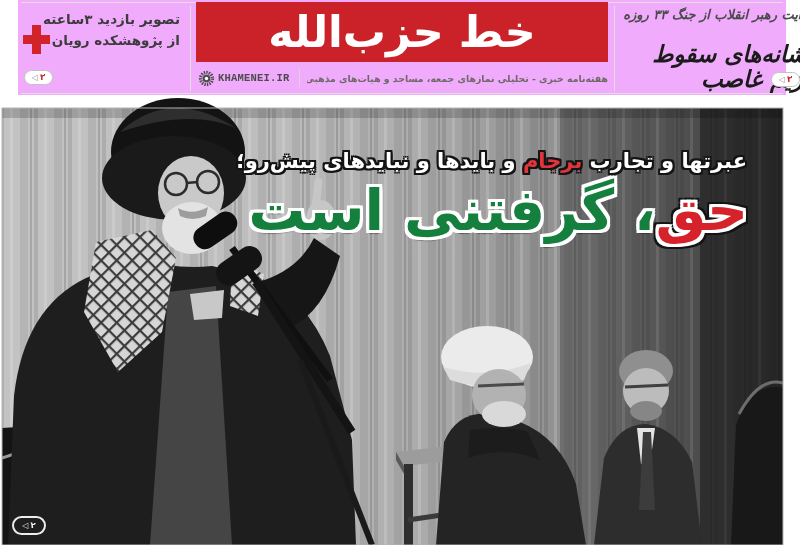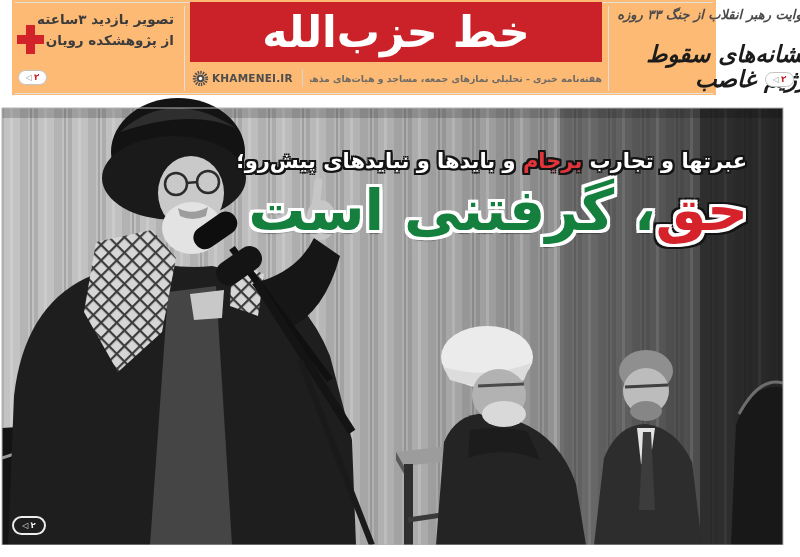--- a/index.html
+++ b/index.html
@@ -4,21 +4,21 @@
 <style>
   html,body{margin:0;padding:0;}
   body{
     width:800px;height:557px;position:relative;overflow:hidden;
     background:#ffffff;
     font-family:"DejaVu Sans","Liberation Sans",sans-serif;
     -webkit-font-smoothing:antialiased;
   }
   .hairline{position:absolute;background:#e2e0dd;}
   
-  .header{position:absolute;top:0;left:12px;width:704px;height:95px;background:#fdba74;}
+  .header{position:absolute;top:0;left:18px;width:768px;height:95px;background:#f0abfc;}
   .top-rule{top:2px;left:3px;right:3px;height:1px;}
   .bottom-rule{top:93px;left:3px;right:3px;height:1px;}
   .vrule{width:1px;top:6px;height:85px;}
   .vrule-left{left:172px;}
   .vrule-right{left:596px;}
 
   
   .left-teaser{position:absolute;top:0;left:0;width:170px;height:93px;}
   .plus-icon{position:absolute;left:5px;top:25px;width:27px;height:29px;}
   .plus-icon::before{content:"";position:absolute;left:0;top:10px;width:27px;height:9px;background:#d2232a;}
@@ -52,21 +52,21 @@
     color:#fff;font-weight:bold;font-size:43px;direction:rtl;white-space:nowrap;
     transform:scaleY(1.02);letter-spacing:-1px;
   }
   
   .strip{
     position:absolute;left:178px;top:64px;width:412px;height:28px;
     display:flex;align-items:center;
   }
   .brand-block{display:flex;align-items:center;gap:3px;padding-left:2px;flex:0 0 auto;}
   .brand-emblem{width:17px;height:17px;flex:0 0 auto;}
-  .brand-text{font-size:10.5px;font-weight:bold;color:#4c4c4c;letter-spacing:.2px;}
+  .brand-text{font-size:10.5px;font-weight:bold;color:#4c4c4c;letter-spacing:.2px;font-family:Liberation Mono, monospace;}
   .strip-divider{width:1px;height:18px;background:#d8d6d2;margin:0 7px 0 9px;flex:0 0 auto;}
   .strip-text{
     flex:1;direction:rtl;text-align:left;font-size:9.3px;color:#6d6a66;font-weight:bold;
     white-space:nowrap;overflow:hidden;
   }
 
   
   .right-teaser{position:absolute;left:600px;top:7px;width:196px;height:86px;direction:rtl;text-align:right;font-style:italic;}
   .right-kicker{font-size:13px;font-weight:bold;color:#4a4a4a;padding-left:2px;white-space:nowrap;}
   .right-title{font-size:23px;font-weight:bold;color:#1b1b1b;line-height:25px;margin-top:20px;white-space:nowrap;}

